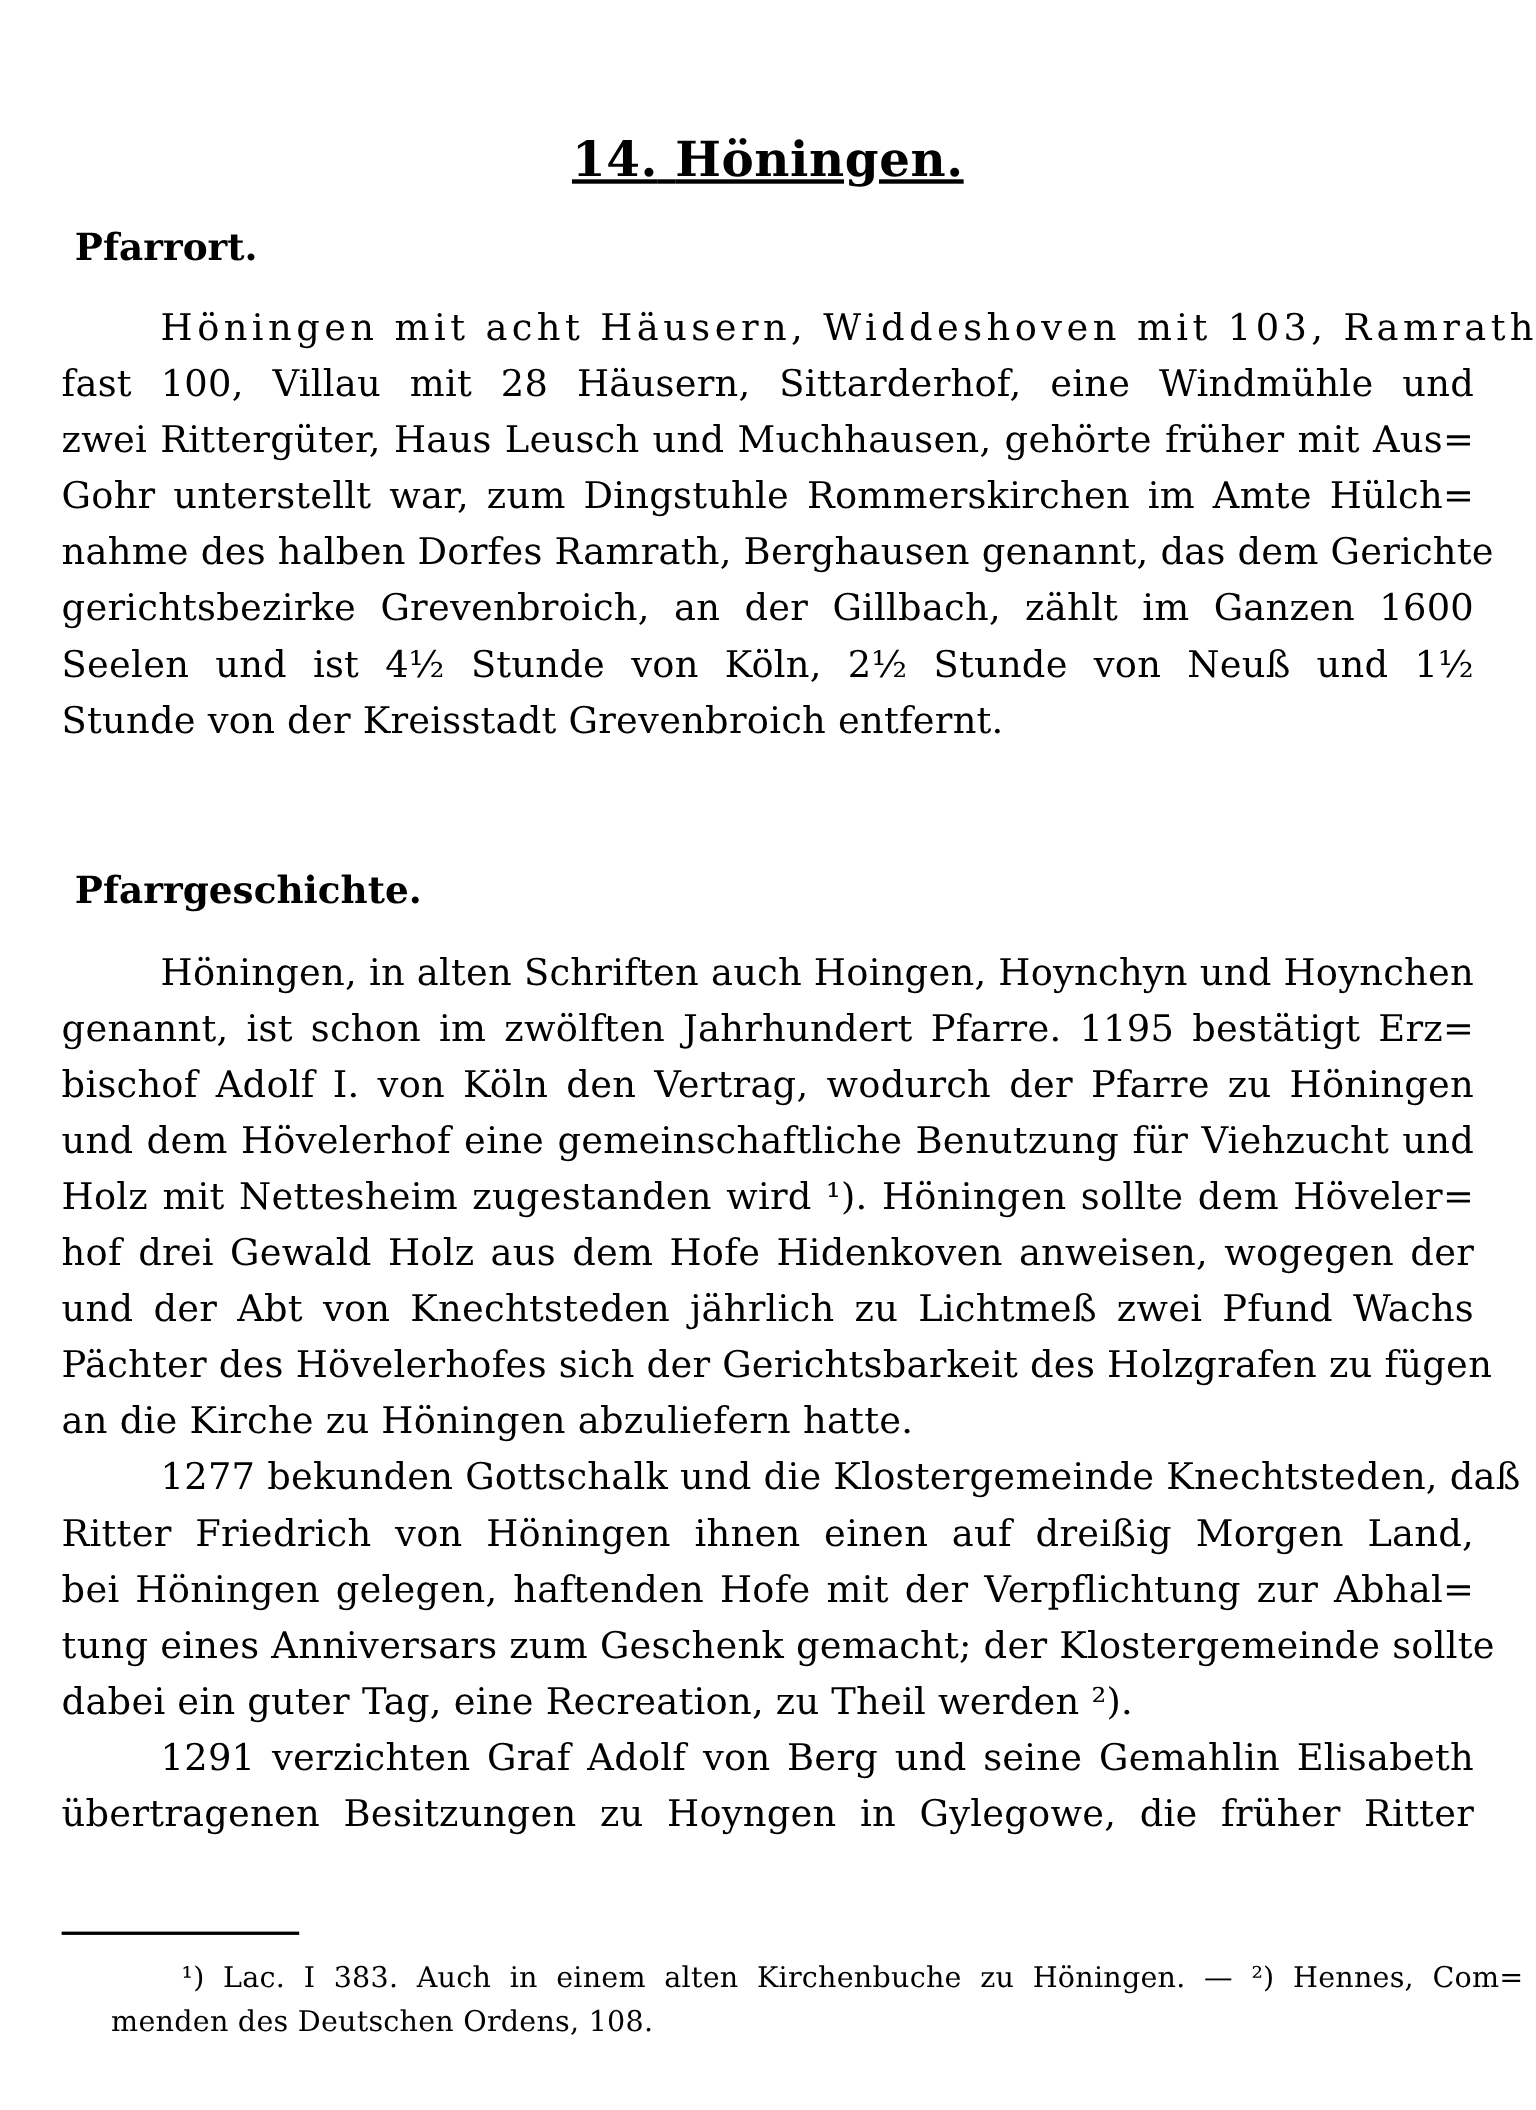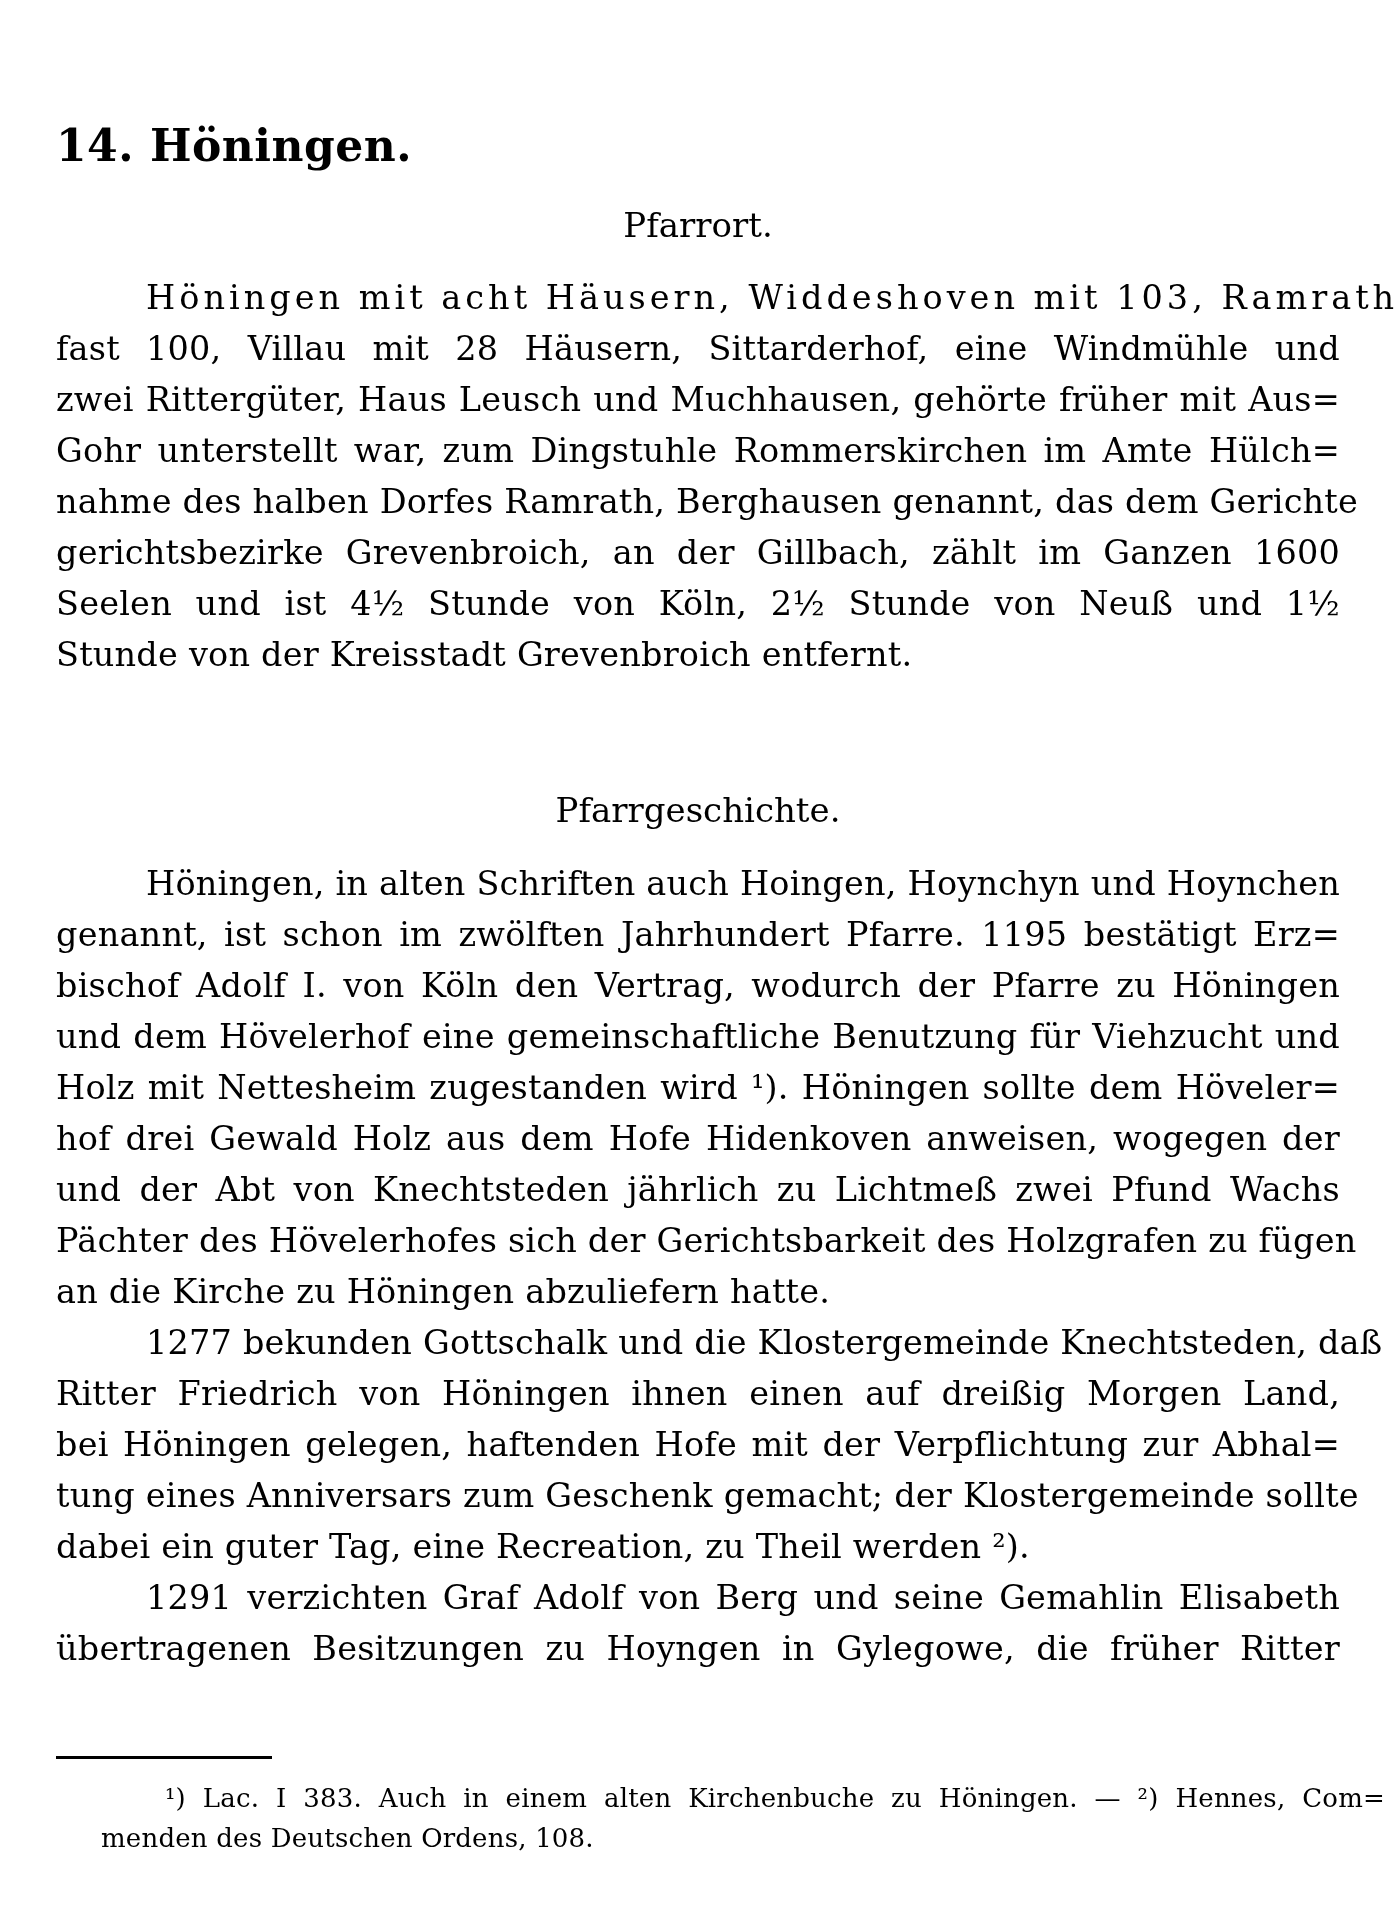--- a/index.html
+++ b/index.html
@@ -4,25 +4,25 @@
   <style>
     html, body { margin: 0; padding: 0; background: #ffffff; }
     body {
       width: 1396px; height: 1918px; position: relative; overflow: hidden;
       font-family: "DejaVu Serif", "Liberation Serif", serif;
       color: #000000;
     }
     .page { position: absolute; left: 56px; top: 0; width: 1284px; }
     .chapter-title {
       position: absolute; top: 120px; left: 0; width: 1284px;
-      font-size: 44px; font-weight: bold; letter-spacing: 0.5px;
+      text-align: center; font-size: 44px; font-weight: bold; letter-spacing: 0.5px; text-decoration: underline;
     }
     .section-title {
-      position: absolute; left: 0; width: 1284px; text-align: center;
-      font-size: 34px; font-weight: normal;
+      position: absolute; left: 12px; width: 1284px; text-align: left;
+      font-size: 34px; font-weight: bold;
     }
     .block { position: absolute; left: 0; width: 1284px; }
     .line {
       height: 51px; line-height: 51px; font-size: 33.5px;
       white-space: nowrap; text-align: justify; text-align-last: justify;
       letter-spacing: 0.2px;
     }
     .line.last { text-align-last: left; }
     .line.indent { padding-left: 90px; }
     .spaced { letter-spacing: 4px; }

